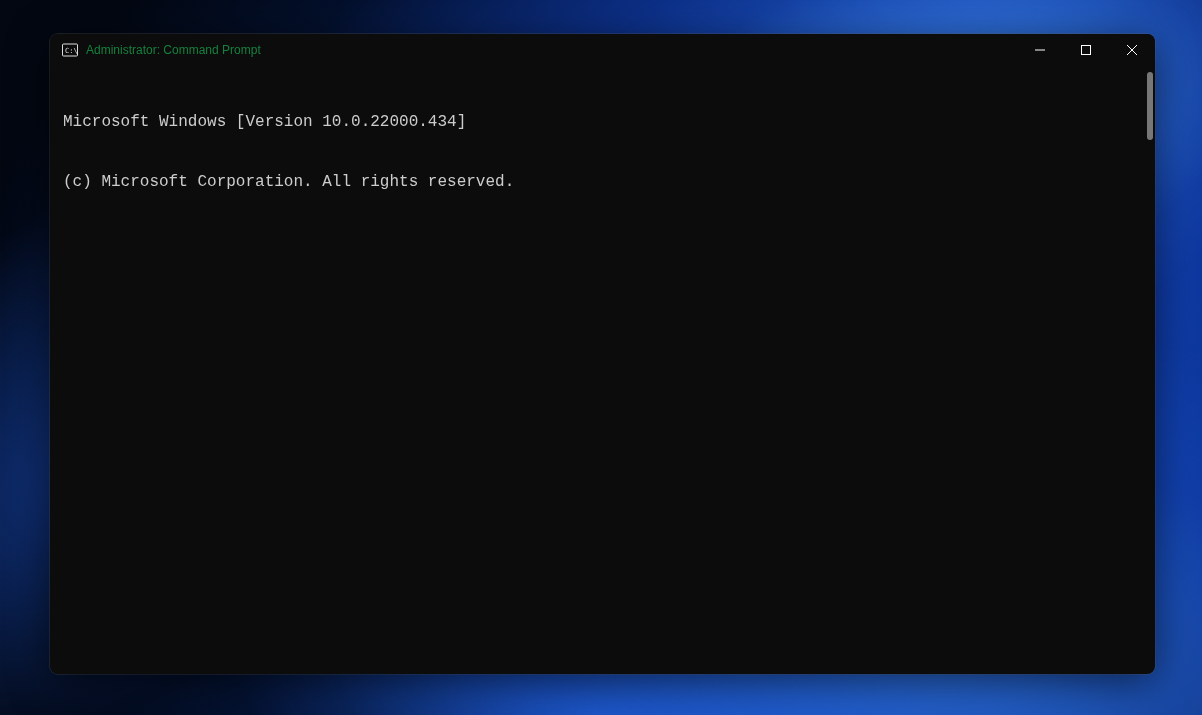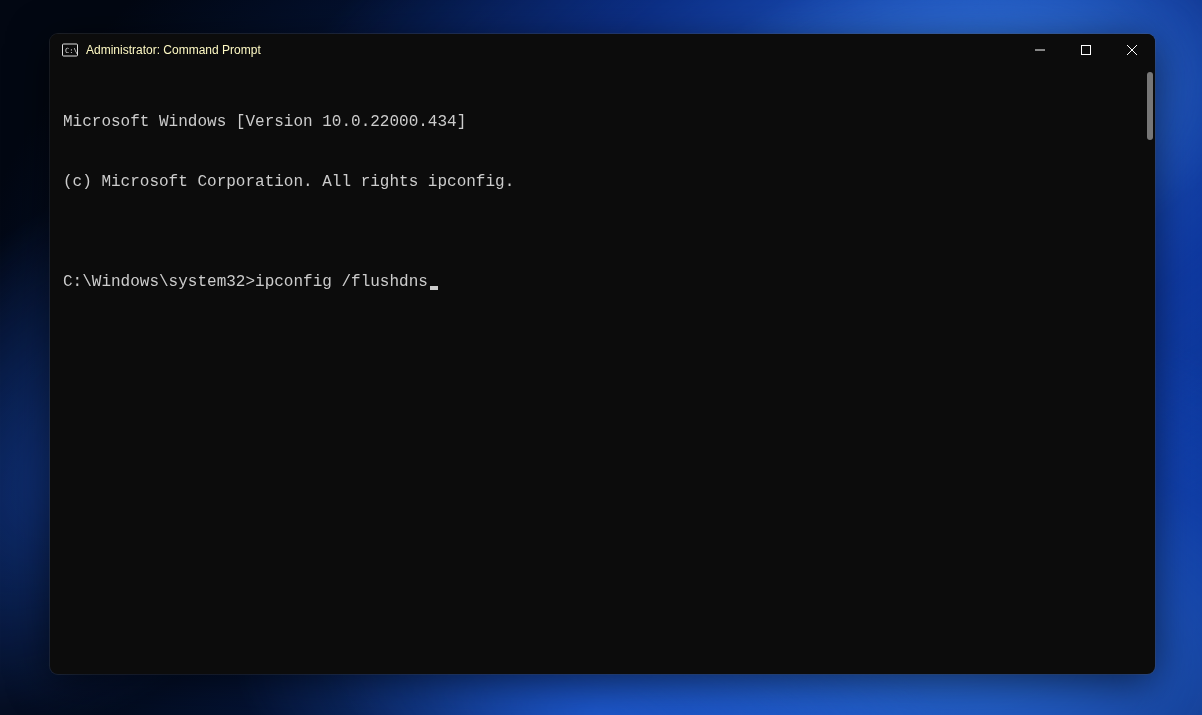--- a/index.html
+++ b/index.html
@@ -99,21 +99,21 @@
       height: 16px;
       display: flex;
       align-items: center;
       justify-content: center;
     }
     .app-icon svg {
       width: 16px;
       height: 16px;
     }
     .window-title {
-      color: #fef9c3;
+      color: #15803d;
       font-size: 12px;
       font-weight: 400;
     }
     .title-controls {
       display: flex;
       height: 100%;
     }
     .ctrl-btn {
       width: 46px;
       height: 100%;
@@ -206,19 +206,18 @@
             <line x1="0" y1="0" x2="10" y2="10" stroke="#ffffff" stroke-width="1"></line>
             <line x1="10" y1="0" x2="0" y2="10" stroke="#ffffff" stroke-width="1"></line>
           </svg>
       </div>
     </div>
   </div>
 
   <div class="terminal-body">
     <div class="terminal-text">
       <span class="terminal-line">Microsoft Windows [Version 10.0.22000.434]</span>
-      <span class="terminal-line">(c) Microsoft Corporation. All rights ipconfig.</span>
+      <span class="terminal-line">(c) Microsoft Corporation. All rights reserved.</span>
       <span class="terminal-line"></span>
-      <span class="prompt-line"><span>C:\Windows\system32&gt;</span><span>ipconfig /flushdns</span><span class="cursor-block"></span></span>
     </div>
     <div class="scrollbar"></div>
   </div>
 </div>
 
 </body></html>

